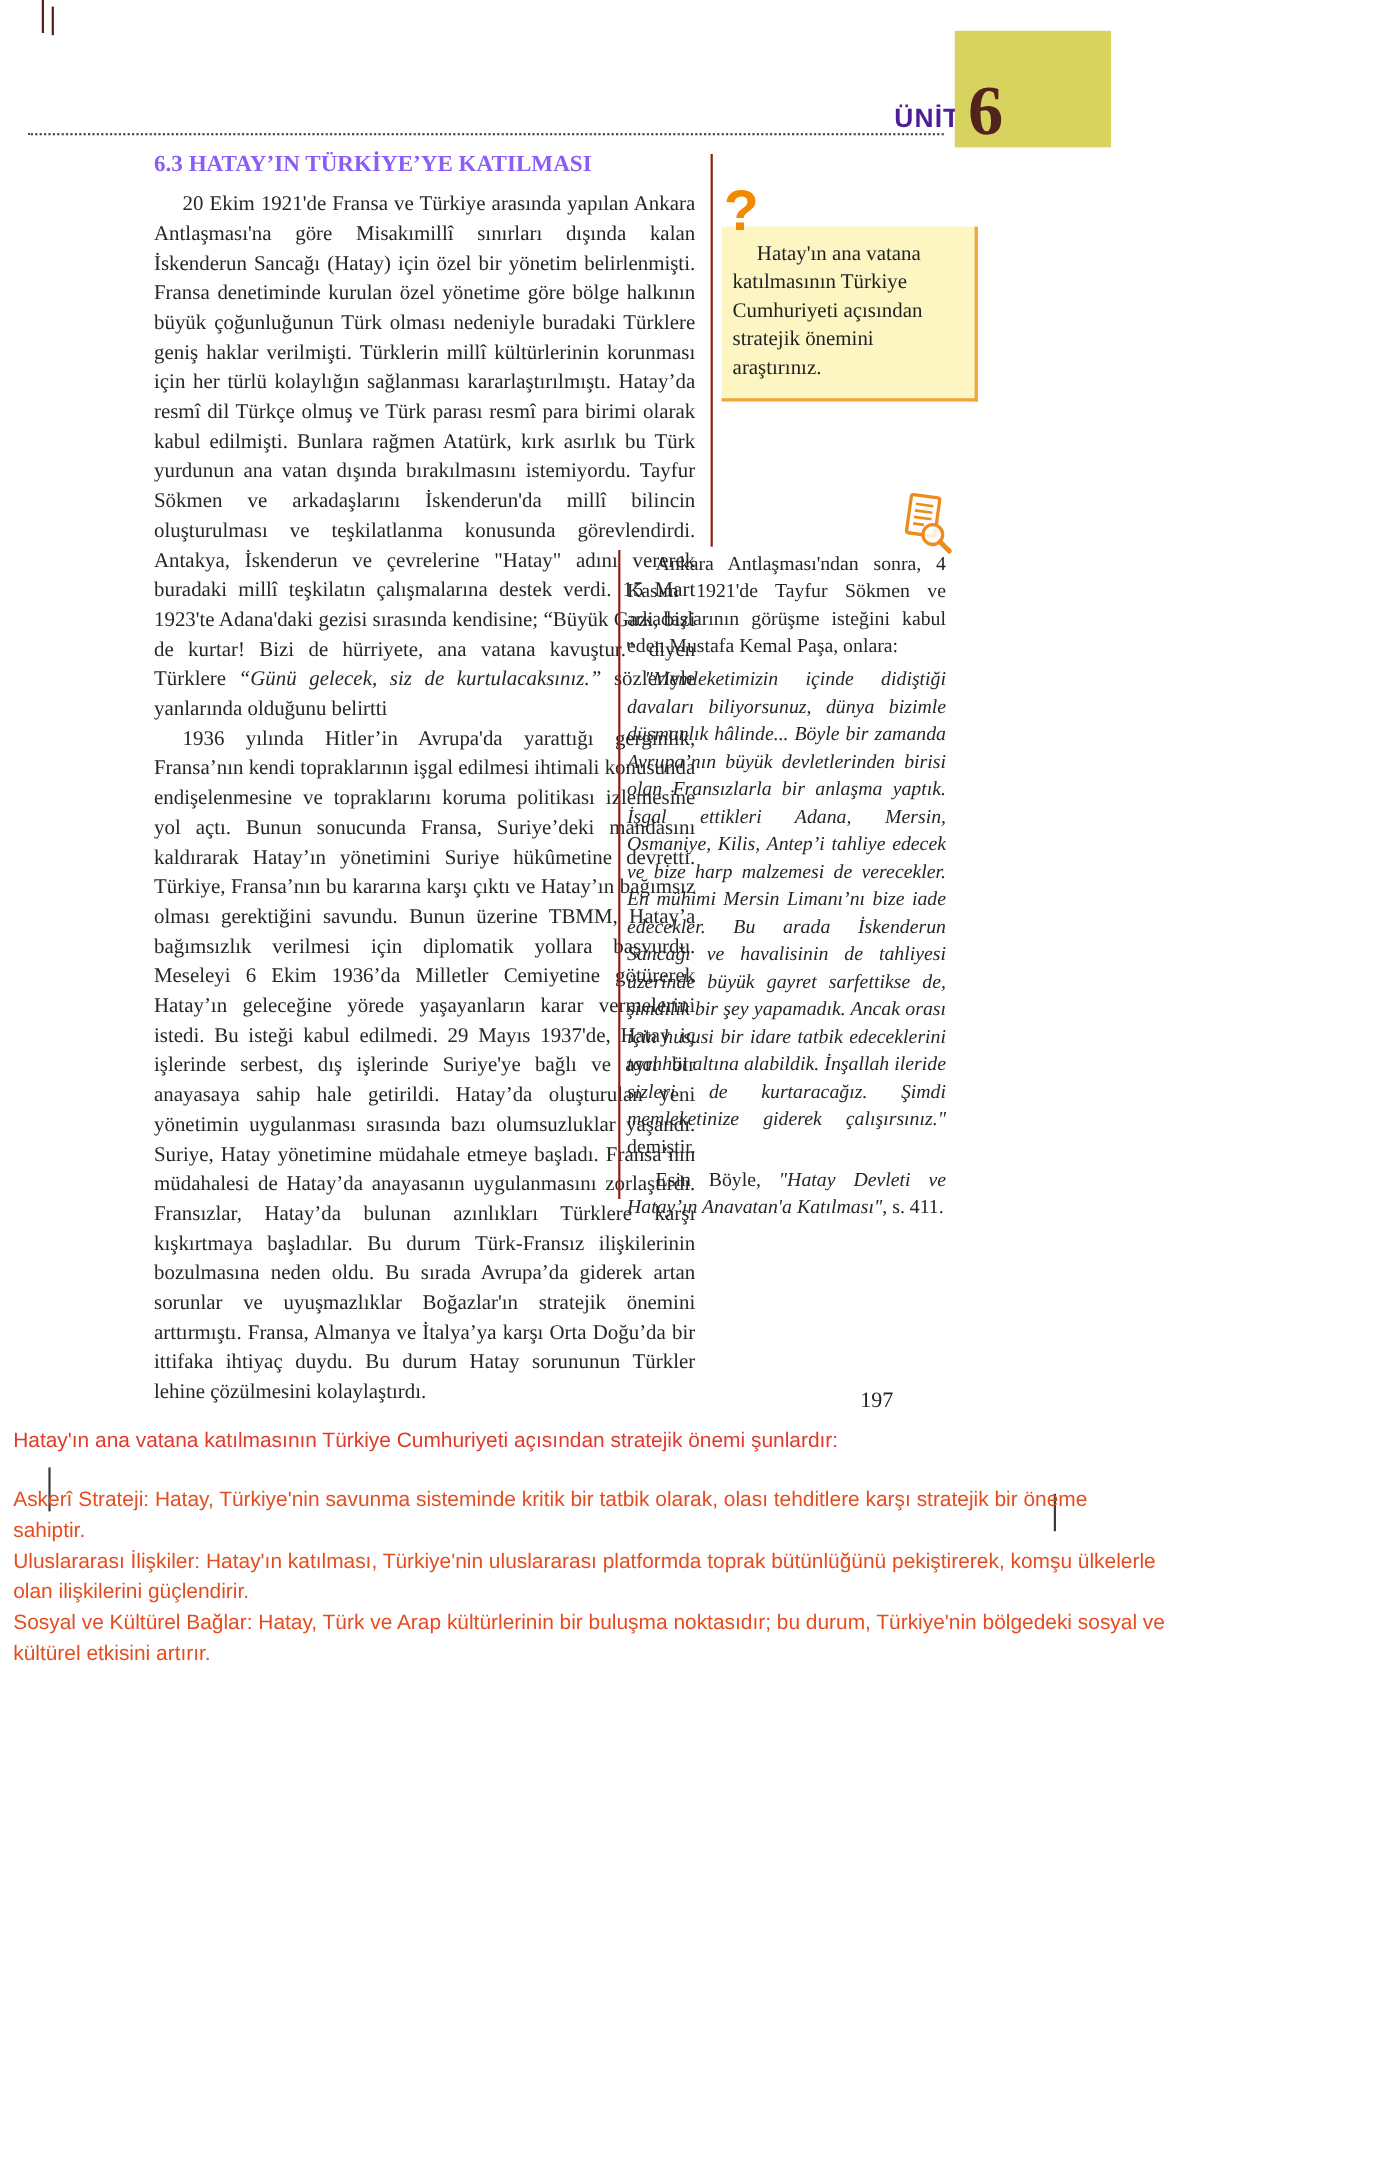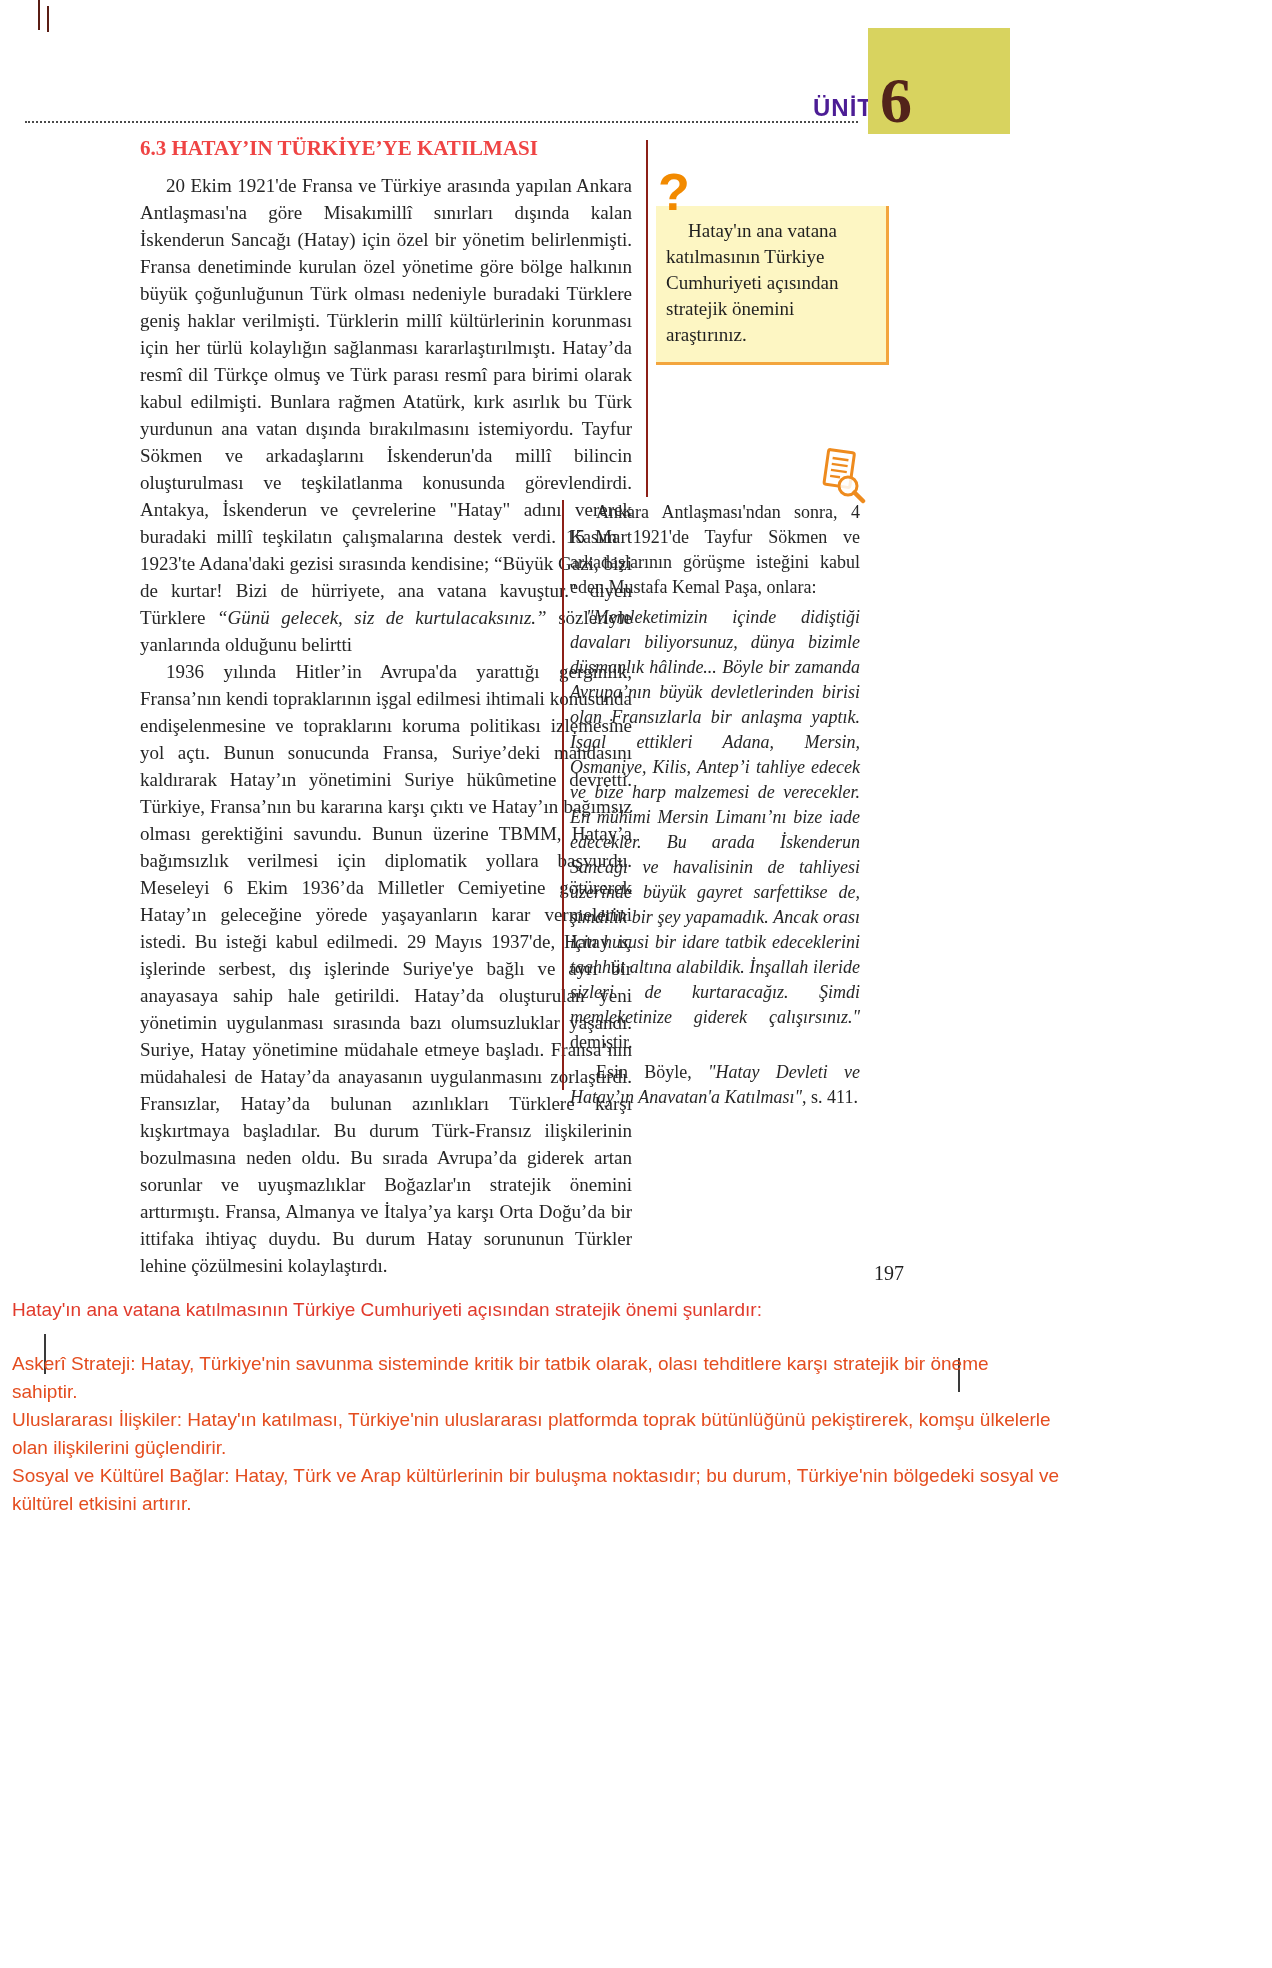--- a/index.html
+++ b/index.html
@@ -28,21 +28,21 @@
     padding-left:12px; box-sizing:border-box;
   }
   .unit-number {
     font-family:"Liberation Serif", serif; font-weight:bold;
     font-size:64px; line-height:0.95; color:#52231a; padding-bottom:2px;
   }
 
   
   .heading {
     position:absolute; left:140px; top:136px; width:500px; margin:0;
-    font-size:21px; font-weight:bold; color:#ef4444;
+    font-size:21px; font-weight:bold; color:#8b5cf6;
   }
   .body-col {
     position:absolute; left:140px; top:172px; width:492px;
     font-size:19px; line-height:27px; text-align:justify;
   }
   .body-col p { margin:0; text-indent:26px; }
 
   
   .rule-top    { position:absolute; left:646px; top:140px; width:2px; height:357px; background:#8c2018; }
   .rule-bottom { position:absolute; left:562px; top:500px; width:2px; height:590px; background:#8c2018; }
@@ -68,21 +68,21 @@
     font-size:18px; line-height:25px; text-align:justify;
   }
   .reading-block p { margin:0 0 5px 0; }
   .reading-intro { text-indent:26px; }
   .reading-quote { font-style:italic; text-indent:16px; }
   .reading-quote .upright { font-style:normal; }
   .reading-source { text-indent:26px; }
   .reading-source .title { font-style:italic; }
 
   .page-number {
-    position:absolute; left:874px; top:1262px;
+    position:absolute; left:782px; top:1262px;
     font-size:20px; color:#1f1f1f;text-align:right;
   }
 
   
   .annotation {
     position:absolute; left:12px; top:1296px; width:1252px;
     font-family:"Liberation Sans", sans-serif;
     font-size:19px; line-height:28px; color:#e44d1f;
   }
   .annotation-title { margin:0 0 26px 0; color:#e13a2b; white-space:pre-line; }

